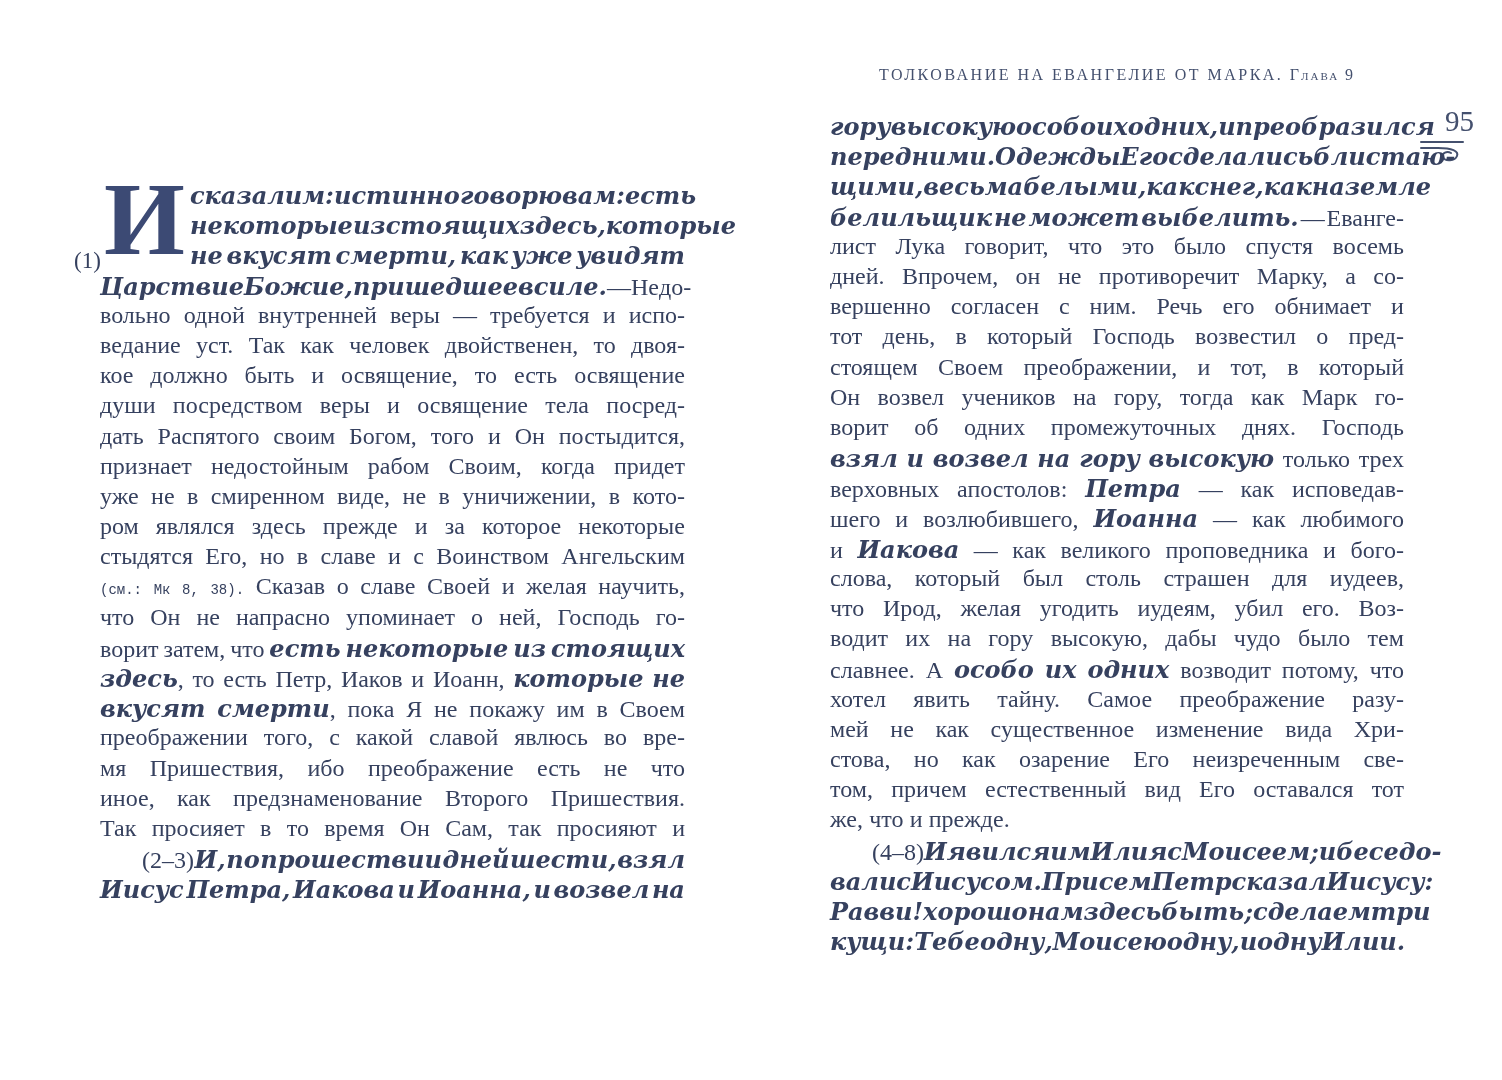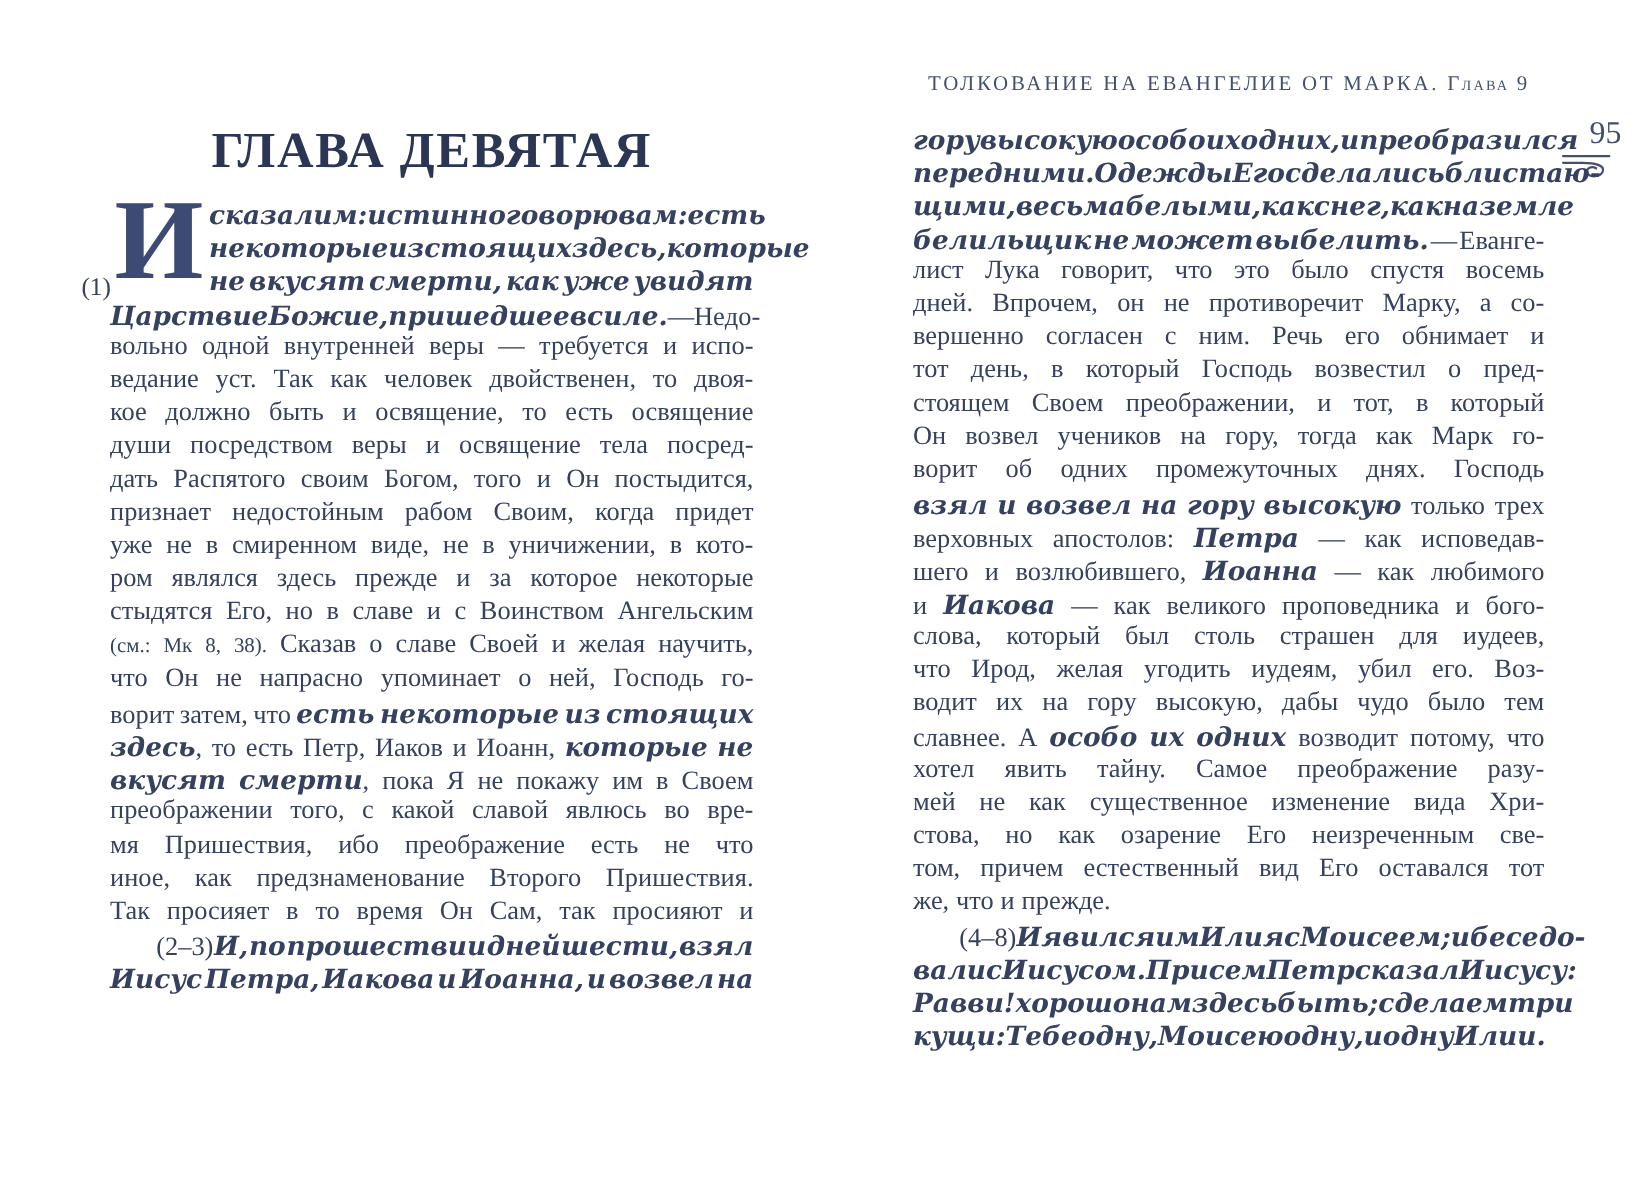--- a/index.html
+++ b/index.html
@@ -36,43 +36,42 @@
   #right-lines{left:830px;top:112px;width:574px;}
   .line{
     display:flex;justify-content:space-between;align-items:baseline;
     height:30.2px;
     font-size:24px;
   }
   .line.last{justify-content:flex-start;gap:0.26em;}
   .w{white-space:pre;}
   .r-n{font-family:"Liberation Serif",serif;}
   .r-i{font-style:italic;font-weight:600;font-family:"DejaVu Serif",serif;}
-  .r-s{font-size:19px;font-family:Liberation Serif, serif;}
+  .r-s{font-size:14px;font-family:Liberation Mono, monospace;}
   
   .running-header{
     position:absolute;left:830px;top:66px;width:574px;
     text-align:center;
-    font-size:19px;letter-spacing:2.5px;
+    font-size:16px;letter-spacing:2.5px;
     color:#44506e;
     white-space:nowrap;
   }
   .rh-chapter{font-variant:small-caps;letter-spacing:2px;}
   .folio{
     position:absolute;left:1410px;top:106px;width:64px;
     text-align:right;color:#44506e;
   }
   .folio-number{font-size:29px;line-height:30px;display:block;}
   .folio-flourish{display:block;margin:2px auto 0 auto;}
 </style>
 </head>
 <body>
 
 <div class="book">
 
-  <div class="chapter-heading">ГЛАВА ДЕВЯТАЯ</div>
 
   <div class="dropcap">И</div>
 
   <div class="verse-marker">(1)</div>
 
   <div class="lines" id="left-lines">
       <div class="line" style="padding-left: 90px;">
         <span class="w"><span class="r-i">сказал</span></span>
         <span class="w"><span class="r-i">им:</span></span>
         <span class="w"><span class="r-i">истинно</span></span>

